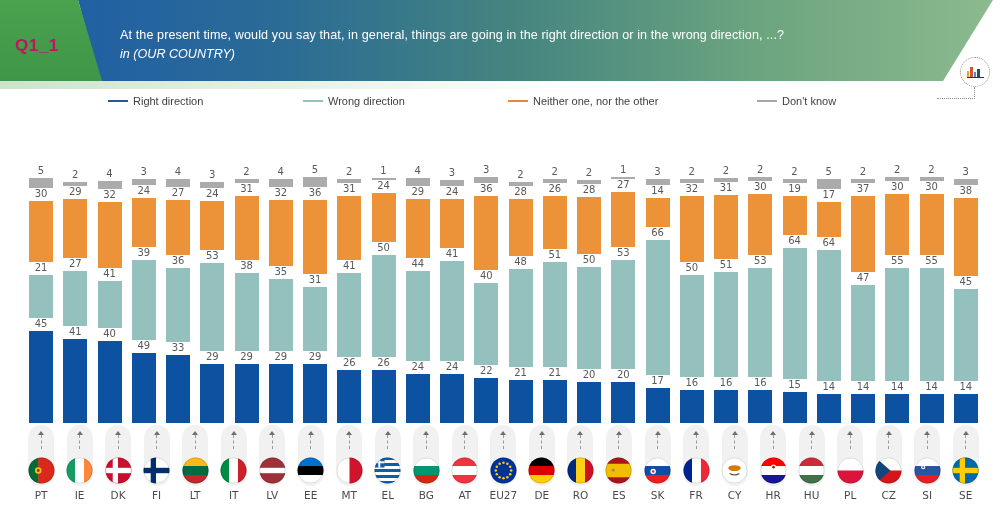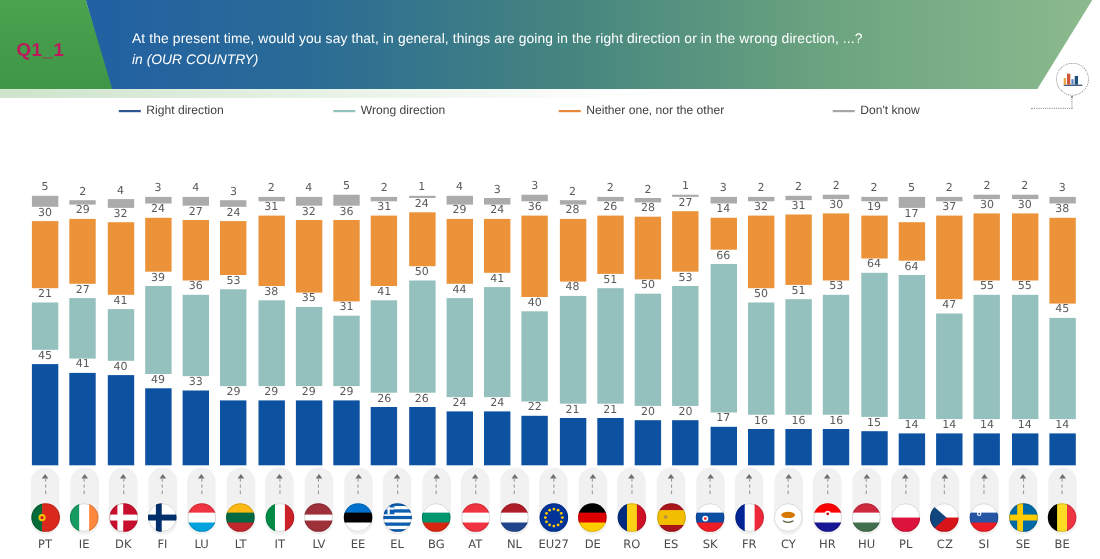--- a/index.html
+++ b/index.html
@@ -468,41 +468,20 @@
         <div class="fcode">FI</div>
       </div>
       <div class="fcell">
         <div class="fstrip"></div>
         <div class="arr">
           <div class="tri"></div>
           <div class="dsh"></div>
         </div>
         <div class="fflag"><svg viewBox="0 0 28 28" width="27" height="27">
             <defs>
-              <clipPath id="fc4">
-                <circle cx="14" cy="14" r="13.5"></circle>
-              </clipPath>
-            </defs>
-            <g clip-path="url(#fc4)">
-              <rect x="0" y="0" width="28" height="9.852" fill="#EF3340"></rect>
-              <rect x="0" y="9.352" width="28" height="9.824" fill="#FFFFFF"></rect>
-              <rect x="0" y="18.676000000000002" width="28" height="9.824" fill="#00A3E0"></rect>
-            </g>
-            <circle cx="14" cy="14" r="13.1" fill="none" stroke="rgba(0,0,0,0.18)" stroke-width="0.8"></circle>
-          </svg></div>
-        <div class="fcode">LU</div>
-      </div>
-      <div class="fcell">
-        <div class="fstrip"></div>
-        <div class="arr">
-          <div class="tri"></div>
-          <div class="dsh"></div>
-        </div>
-        <div class="fflag"><svg viewBox="0 0 28 28" width="27" height="27">
-            <defs>
               <clipPath id="fc5">
                 <circle cx="14" cy="14" r="13.5"></circle>
               </clipPath>
             </defs>
             <g clip-path="url(#fc5)">
               <rect x="0" y="0" width="28" height="9.852" fill="#FDB913"></rect>
               <rect x="0" y="9.352" width="28" height="9.824" fill="#006A44"></rect>
               <rect x="0" y="18.676000000000002" width="28" height="9.824" fill="#C1272D"></rect>
             </g>
             <circle cx="14" cy="14" r="13.1" fill="none" stroke="rgba(0,0,0,0.18)" stroke-width="0.8"></circle>
@@ -564,20 +543,40 @@
               </clipPath>
             </defs>
             <g clip-path="url(#fc8)">
               <rect x="0" y="0" width="28" height="9.852" fill="#0072CE"></rect>
               <rect x="0" y="9.352" width="28" height="9.824" fill="#000000"></rect>
               <rect x="0" y="18.676000000000002" width="28" height="9.824" fill="#FFFFFF"></rect>
             </g>
             <circle cx="14" cy="14" r="13.1" fill="none" stroke="rgba(0,0,0,0.18)" stroke-width="0.8"></circle>
           </svg></div>
         <div class="fcode">EE</div>
+      </div>
+      <div class="fcell">
+        <div class="fstrip"></div>
+        <div class="arr">
+          <div class="tri"></div>
+          <div class="dsh"></div>
+        </div>
+        <div class="fflag"><svg viewBox="0 0 28 28" width="27" height="27">
+            <defs>
+              <clipPath id="fc9">
+                <circle cx="14" cy="14" r="13.5"></circle>
+              </clipPath>
+            </defs>
+            <g clip-path="url(#fc9)">
+              <rect x="0" y="0" width="14.5" height="28" fill="#FFFFFF"></rect>
+              <rect x="14" y="0" width="14.5" height="28" fill="#CF142B"></rect>
+            </g>
+            <circle cx="14" cy="14" r="13.1" fill="none" stroke="rgba(0,0,0,0.18)" stroke-width="0.8"></circle>
+          </svg></div>
+        <div class="fcode">MT</div>
       </div>
       <div class="fcell">
         <div class="fstrip"></div>
         <div class="arr">
           <div class="tri"></div>
           <div class="dsh"></div>
         </div>
         <div class="fflag"><svg viewBox="0 0 28 28" width="27" height="27">
             <defs>
               <clipPath id="fc10">
@@ -636,41 +635,20 @@
               </clipPath>
             </defs>
             <g clip-path="url(#fc12)">
               <rect x="0" y="0" width="28" height="9.852" fill="#EF3340"></rect>
               <rect x="0" y="9.352" width="28" height="9.824" fill="#FFFFFF"></rect>
               <rect x="0" y="18.676000000000002" width="28" height="9.824" fill="#EF3340"></rect>
             </g>
             <circle cx="14" cy="14" r="13.1" fill="none" stroke="rgba(0,0,0,0.18)" stroke-width="0.8"></circle>
           </svg></div>
         <div class="fcode">AT</div>
-      </div>
-      <div class="fcell">
-        <div class="fstrip"></div>
-        <div class="arr">
-          <div class="tri"></div>
-          <div class="dsh"></div>
-        </div>
-        <div class="fflag"><svg viewBox="0 0 28 28" width="27" height="27">
-            <defs>
-              <clipPath id="fc13">
-                <circle cx="14" cy="14" r="13.5"></circle>
-              </clipPath>
-            </defs>
-            <g clip-path="url(#fc13)">
-              <rect x="0" y="0" width="28" height="9.852" fill="#AE1C28"></rect>
-              <rect x="0" y="9.352" width="28" height="9.824" fill="#FFFFFF"></rect>
-              <rect x="0" y="18.676000000000002" width="28" height="9.824" fill="#21468B"></rect>
-            </g>
-            <circle cx="14" cy="14" r="13.1" fill="none" stroke="rgba(0,0,0,0.18)" stroke-width="0.8"></circle>
-          </svg></div>
-        <div class="fcode">NL</div>
       </div>
       <div class="fcell">
         <div class="fstrip"></div>
         <div class="arr">
           <div class="tri"></div>
           <div class="dsh"></div>
         </div>
         <div class="fflag"><svg viewBox="0 0 28 28" width="27" height="27">
             <defs>
               <clipPath id="fc14">
@@ -947,36 +925,15 @@
             </defs>
             <g clip-path="url(#fc26)">
               <rect width="28" height="28" fill="#006AA7"></rect>
               <rect x="8" y="0" width="5.5" height="28" fill="#FECC02"></rect>
               <rect x="0" y="11.2" width="28" height="5.6" fill="#FECC02"></rect>
             </g>
             <circle cx="14" cy="14" r="13.1" fill="none" stroke="rgba(0,0,0,0.18)" stroke-width="0.8"></circle>
           </svg></div>
         <div class="fcode">SE</div>
       </div>
-      <div class="fcell">
-        <div class="fstrip"></div>
-        <div class="arr">
-          <div class="tri"></div>
-          <div class="dsh"></div>
-        </div>
-        <div class="fflag"><svg viewBox="0 0 28 28" width="27" height="27">
-            <defs>
-              <clipPath id="fc27">
-                <circle cx="14" cy="14" r="13.5"></circle>
-              </clipPath>
-            </defs>
-            <g clip-path="url(#fc27)">
-              <rect x="0" y="0" width="9.852" height="28" fill="#000000"></rect>
-              <rect x="9.352" y="0" width="9.824" height="28" fill="#FDDA24"></rect>
-              <rect x="18.676000000000002" y="0" width="9.824" height="28" fill="#EF3340"></rect>
-            </g>
-            <circle cx="14" cy="14" r="13.1" fill="none" stroke="rgba(0,0,0,0.18)" stroke-width="0.8"></circle>
-          </svg></div>
-        <div class="fcode">BE</div>
-      </div>
     </div>
 
 </div>
 
 </body></html>

